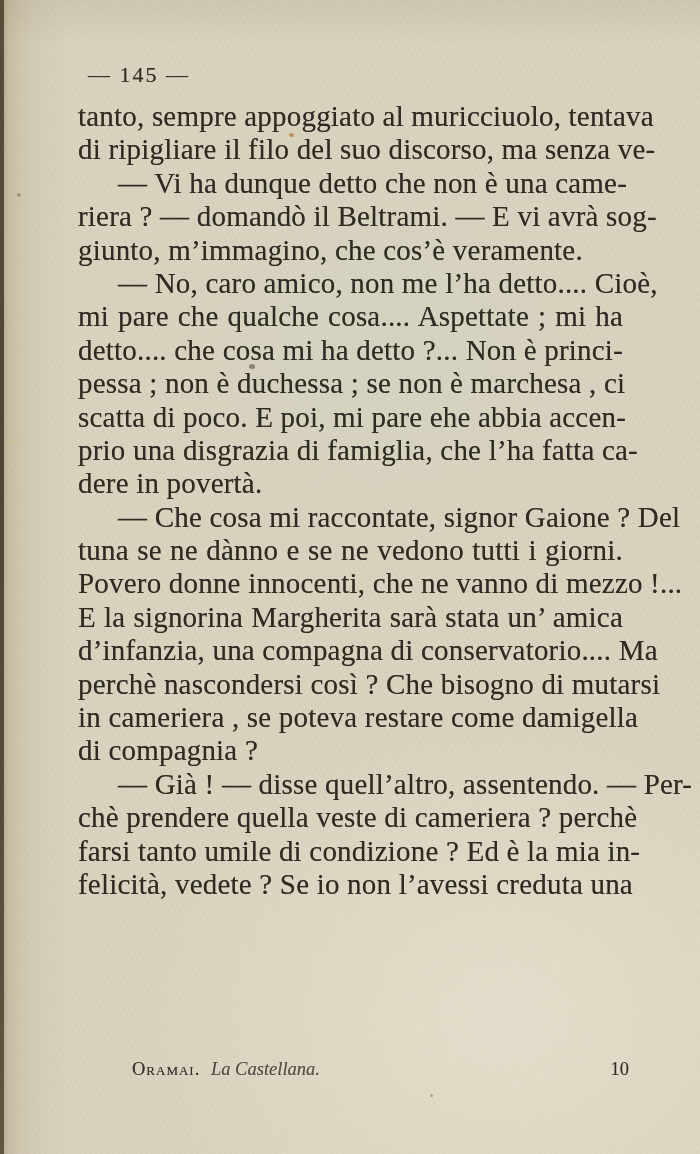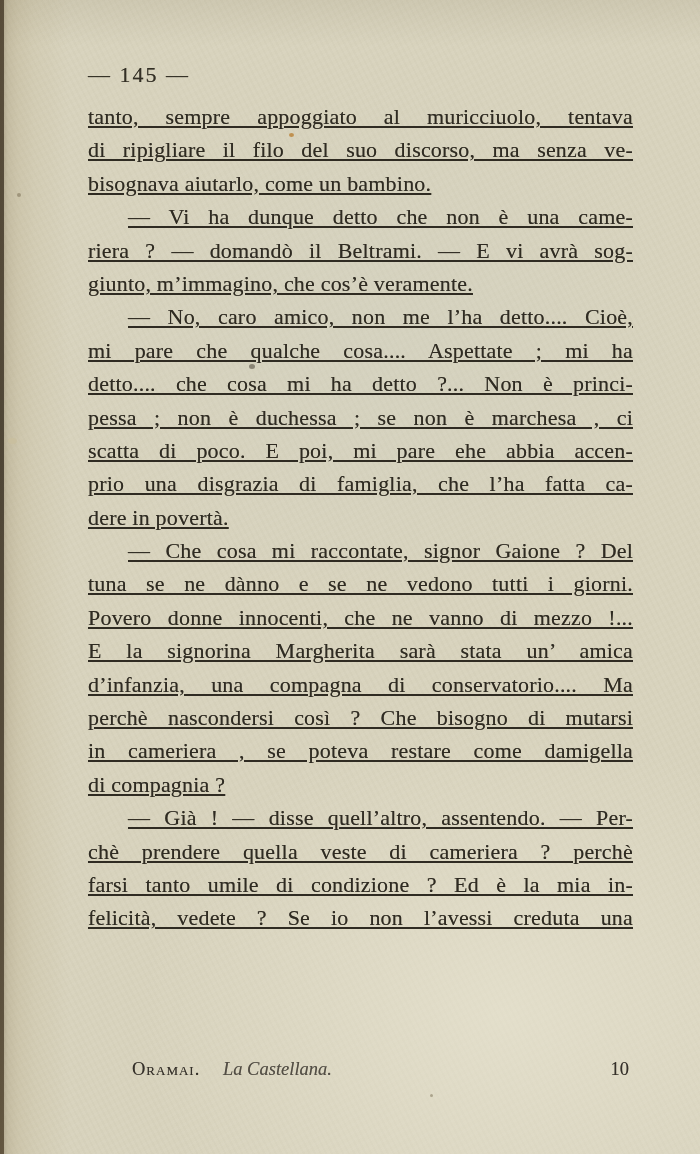--- a/index.html
+++ b/index.html
@@ -47,28 +47,27 @@
     text-align: left;
     font-size: 22px;
     letter-spacing: 2px;
     color: #332f25;
     text-shadow: 0 0 0.5px rgba(47,43,34,0.6);
   }
 
   .text-block {
     position: absolute;
     top: 100px;
-    left: 88px;
+    left: 78px;
     width: 545px;
-    font-size: 22px;
+    font-size: 29px;
     line-height: 33.4px;
     letter-spacing: 0.2px;
     color: #2f2b22;
     text-shadow: 0 0 0.5px rgba(47,43,34,0.55);
-    text-decoration: underline;
   }
 
   .line {
     height: 33.4px;
     white-space: nowrap;
     text-align: justify;
     text-align-last: justify;
   }
   .line.plain {
     text-align: left;
@@ -92,21 +91,21 @@
   .footer .left-group {
     padding-left: 44px;
     flex: 1 1 auto;
   }
   .footer .author {
     font-variant: small-caps;
     letter-spacing: 1px;
   }
   .footer .book-title {
     font-style: italic;
-    margin-left: 18px;
+    margin-left: 6px;
     opacity: 0.82;
   }
   .footer .sig {
     flex: 0 0 auto;
     padding-right: 4px;
   }
 
   .speck {
     position: absolute;
     border-radius: 50%;
@@ -122,21 +121,20 @@
 
 <div class="page">
 
   <div class="edge-strip"></div>
 
   <div class="running-head">— 145 —</div>
 
   <div class="text-block">
       <div class="line">tanto, sempre appoggiato al muricciuolo, tentava</div>
       <div class="line">di ripigliare il filo del suo discorso, ma senza ve-</div>
-      <div class="line plain">bisognava aiutarlo, come un bambino.</div>
       <div class="line indent">— Vi ha dunque detto che non è una came-</div>
       <div class="line">riera ? — domandò il Beltrami. — E vi avrà sog-</div>
       <div class="line plain">giunto, m’immagino, che cos’è veramente.</div>
       <div class="line indent">— No, caro amico, non me l’ha detto.... Cioè,</div>
       <div class="line">mi pare che qualche cosa.... Aspettate ; mi ha</div>
       <div class="line">detto.... che cosa mi ha detto ?... Non è princi-</div>
       <div class="line">pessa ; non è duchessa ; se non è marchesa , ci</div>
       <div class="line">scatta di poco. E poi, mi pare ehe abbia accen-</div>
       <div class="line">prio una disgrazia di famiglia, che l’ha fatta ca-</div>
       <div class="line plain">dere in povertà.</div>

